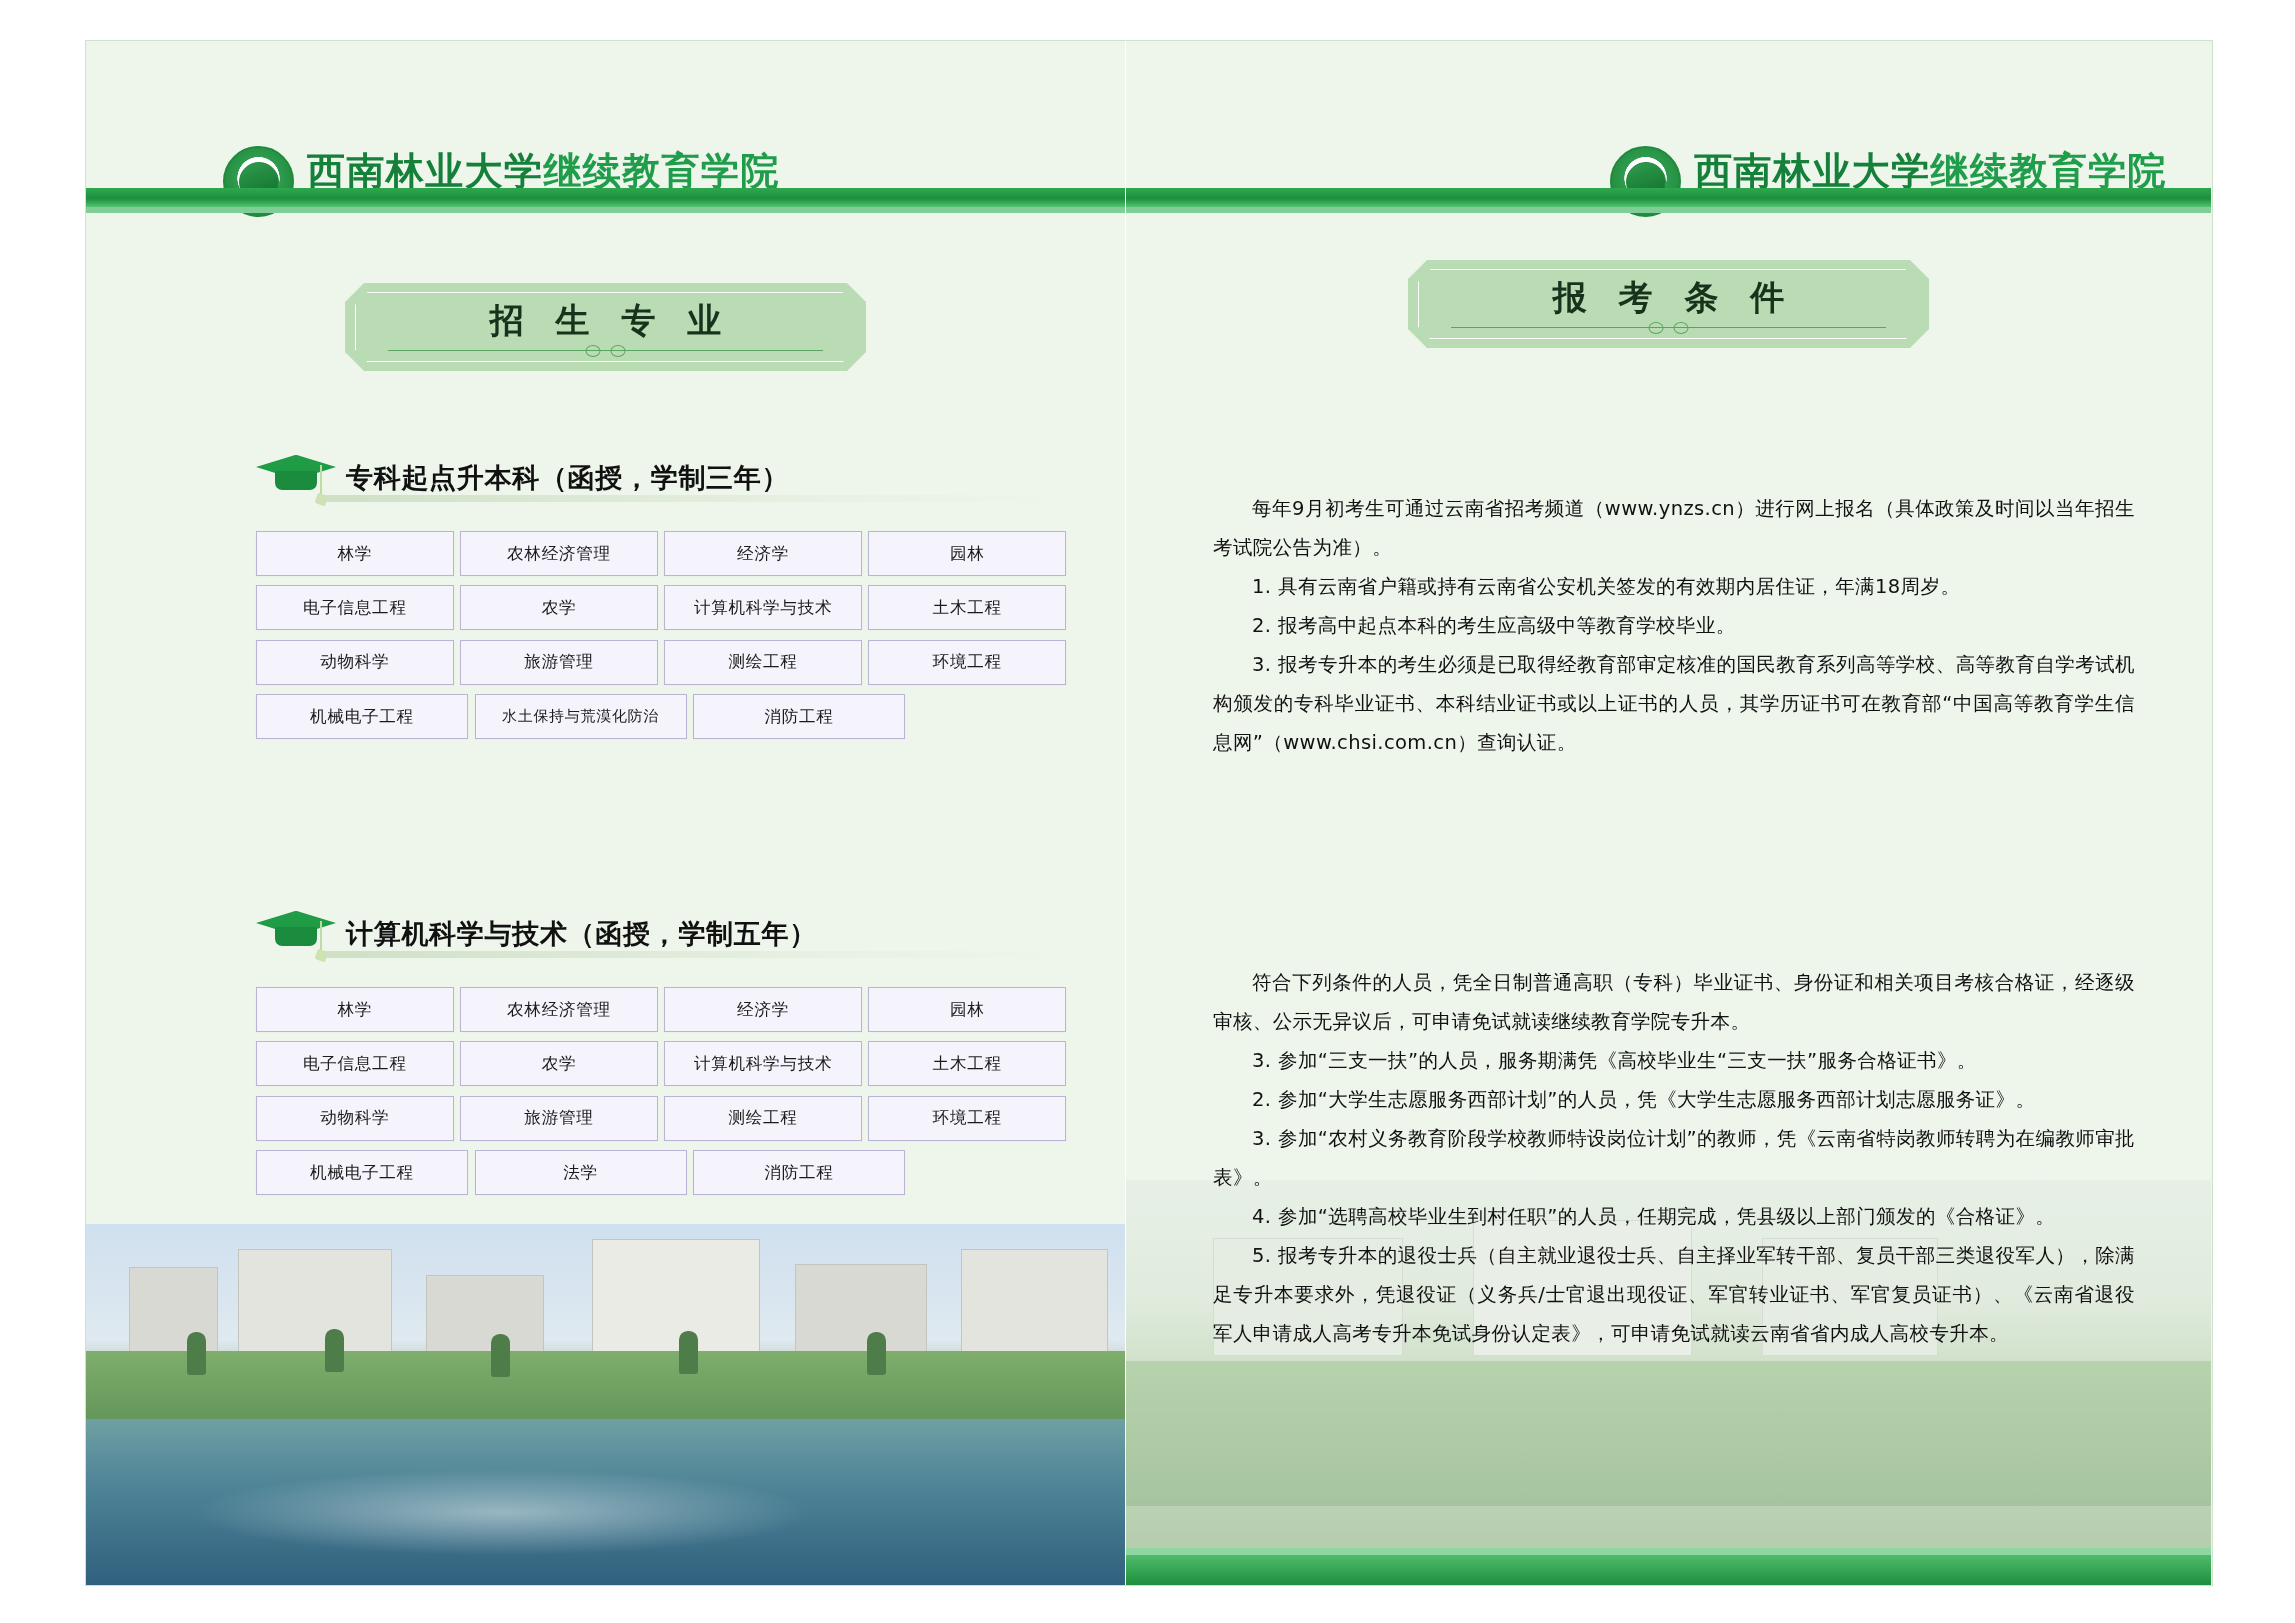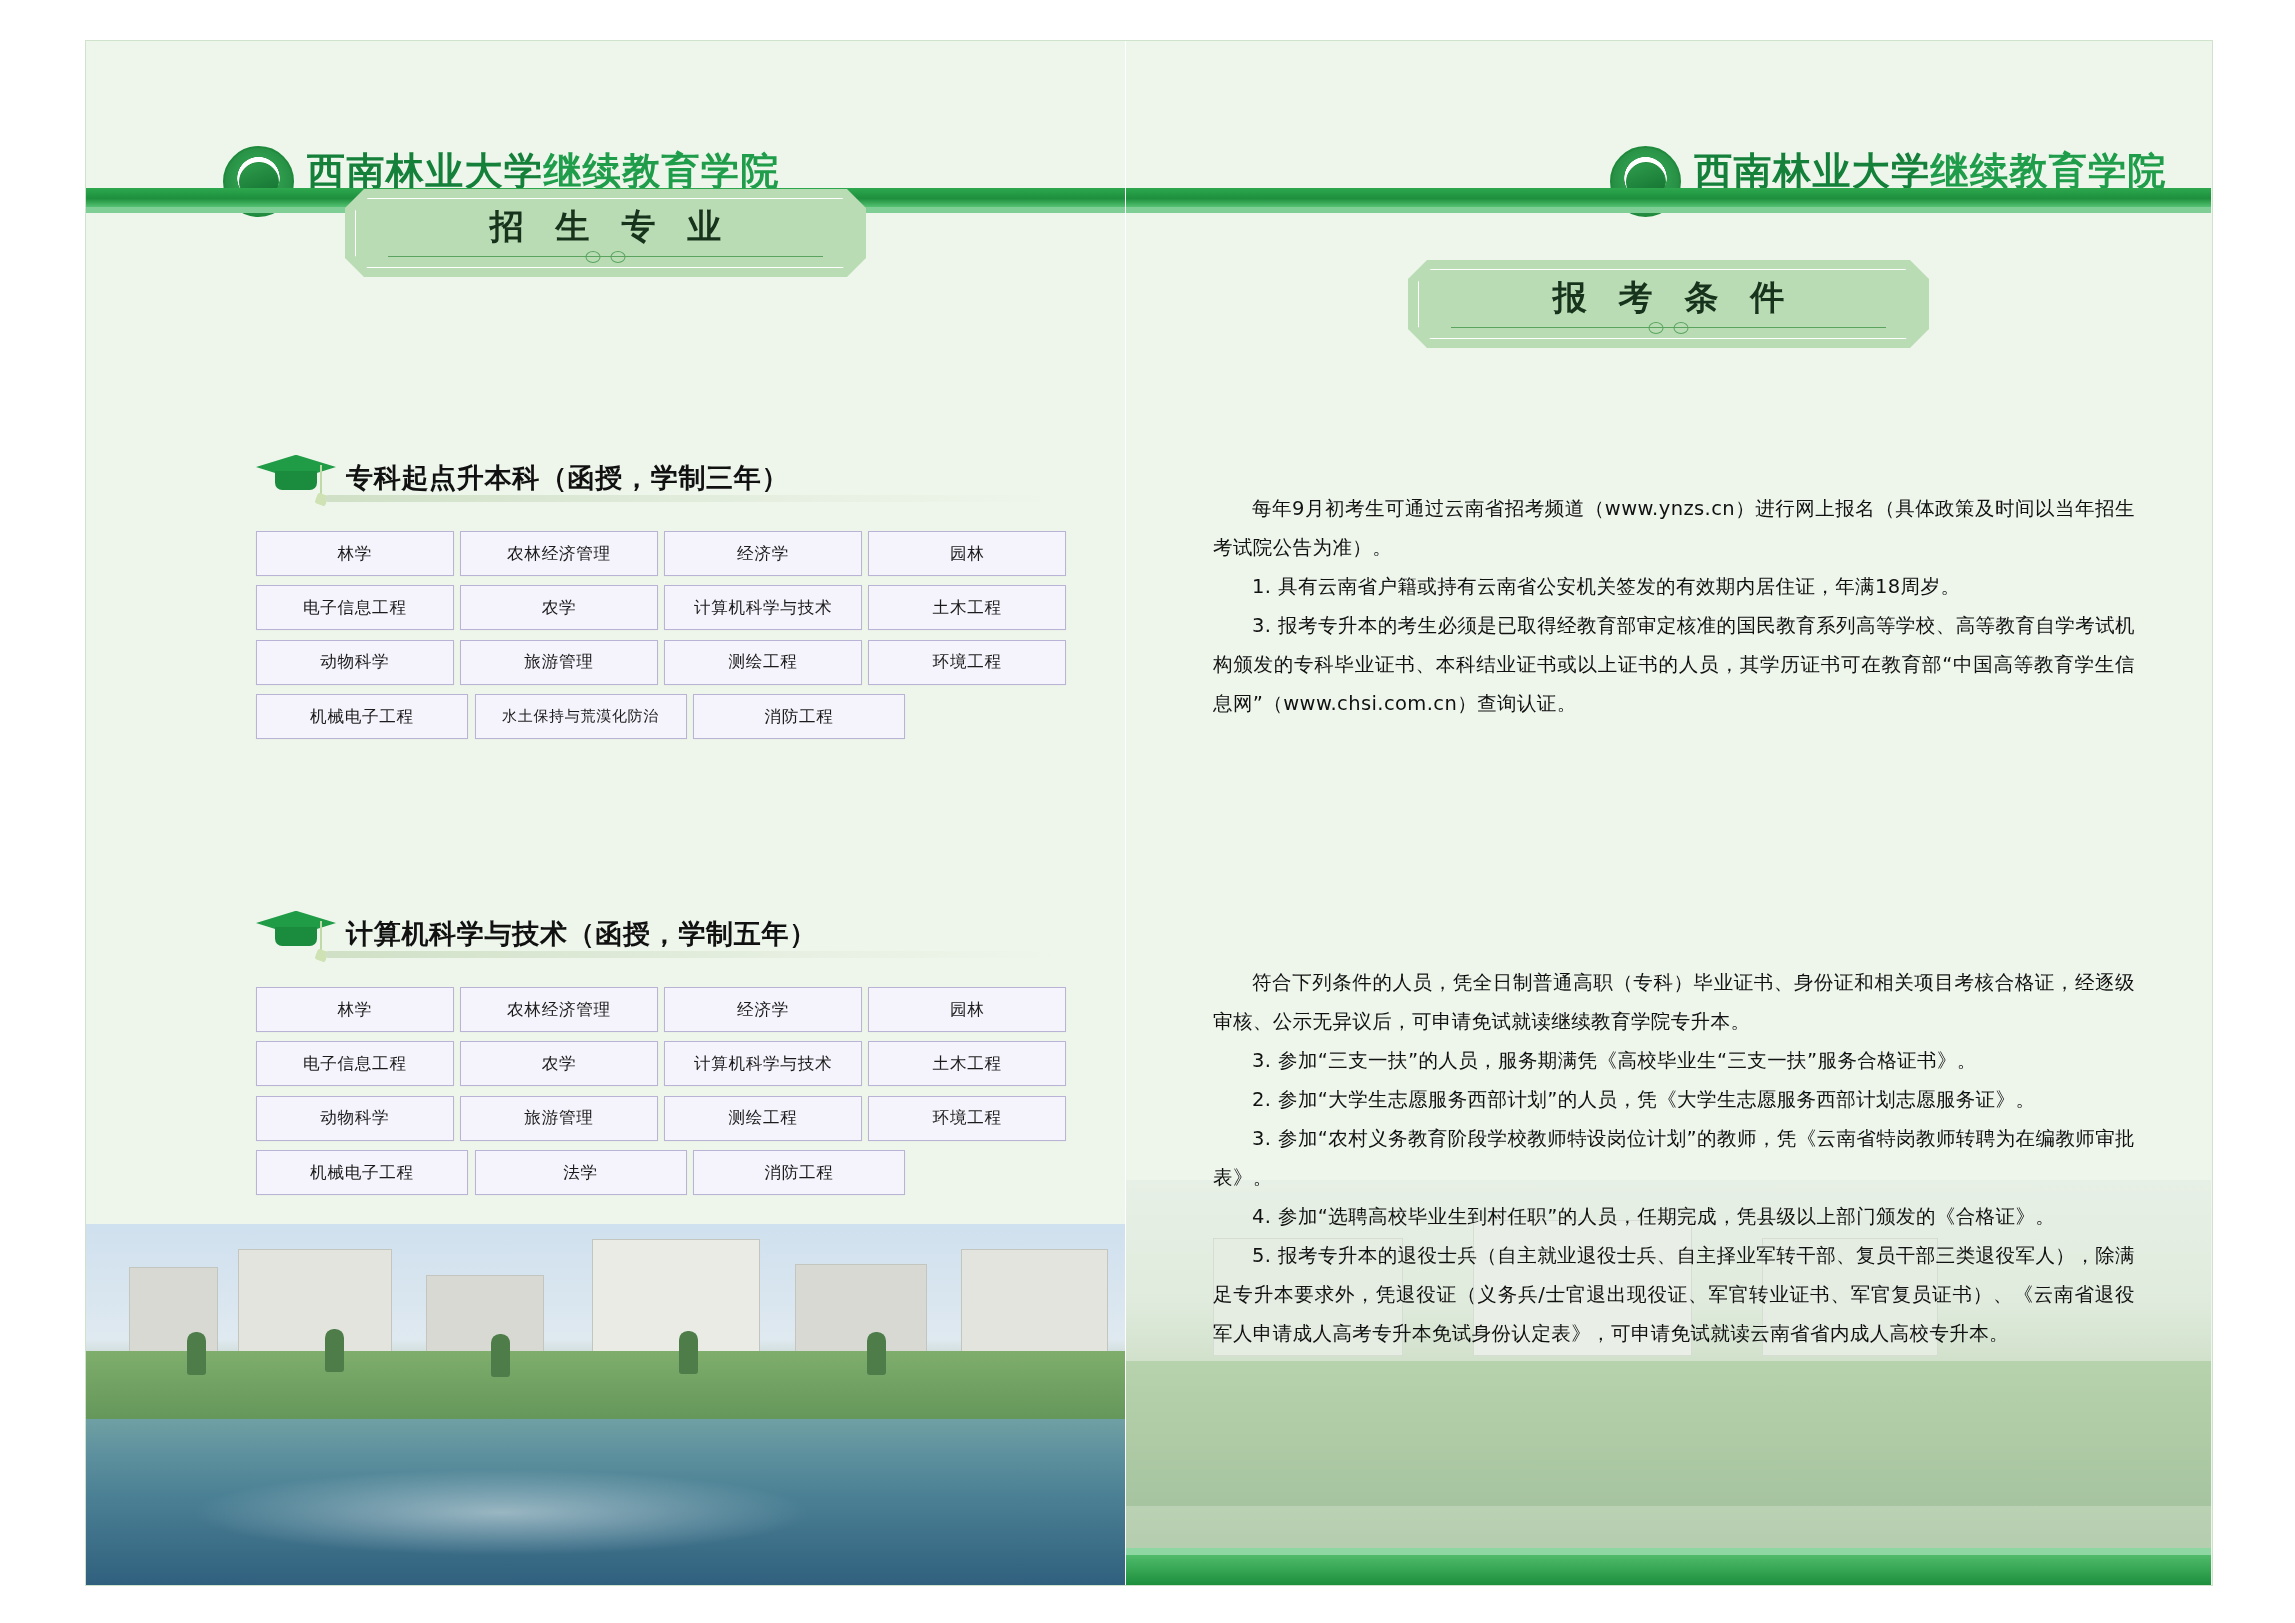--- a/index.html
+++ b/index.html
@@ -105,21 +105,21 @@
             <div class="seal"></div>
             <div class="wordmark">
               <div class="cn-name"><span>西南林业大学</span><span class="second">继续教育学院</span></div>
               <div class="en-name"><span>SOUTHWEST FORESTRY UNIVERSITY</span>&nbsp;&nbsp;<span class="en2">Continuing Education College</span></div>
             </div>
           </div>
           <div class="hdr-bar"></div>
           <div class="hdr-bar thin"></div>
         </div>
 
-        <div style="">
+        <div style="margin-top:94px;">
           <div class="banner">
             <div class="plate"></div>
             <div class="inner"></div>
             <div class="txt">招 生 专 业</div>
             <div class="rule"></div>
             <div class="knot"></div>
           </div>
         </div>
 
         <div style="position:absolute;left:170px;top:408px;width:810px;">
@@ -246,20 +246,21 @@
             <div class="inner"></div>
             <div class="txt">报 考 条 件</div>
             <div class="rule"></div>
             <div class="knot"></div>
           </div>
         </div>
 
         <div class="rtext" style="position:absolute;left:87px;right:76px;top:448px;z-index:4;">
           <p>每年9月初考生可通过云南省招考频道（www.ynzs.cn）进行网上报名（具体政策及时间以当年招生考试院公告为准）。</p>
           <p>1. 具有云南省户籍或持有云南省公安机关签发的有效期内居住证，年满18周岁。</p>
+          <p>2. 报考高中起点本科的考生应高级中等教育学校毕业。</p>
           <p>3. 报考专升本的考生必须是已取得经教育部审定核准的国民教育系列高等学校、高等教育自学考试机构颁发的专科毕业证书、本科结业证书或以上证书的人员，其学历证书可在教育部“中国高等教育学生信息网”（www.chsi.com.cn）查询认证。</p>
         </div>
 
 
         <div class="rtext" style="position:absolute;left:87px;right:76px;top:922px;z-index:4;">
           <p>符合下列条件的人员，凭全日制普通高职（专科）毕业证书、身份证和相关项目考核合格证，经逐级审核、公示无异议后，可申请免试就读继续教育学院专升本。</p>
           <p>3. 参加“三支一扶”的人员，服务期满凭《高校毕业生“三支一扶”服务合格证书》。</p>
           <p>2. 参加“大学生志愿服务西部计划”的人员，凭《大学生志愿服务西部计划志愿服务证》。</p>
           <p>3. 参加“农村义务教育阶段学校教师特设岗位计划”的教师，凭《云南省特岗教师转聘为在编教师审批表》。</p>
           <p>4. 参加“选聘高校毕业生到村任职”的人员，任期完成，凭县级以上部门颁发的《合格证》。</p>

